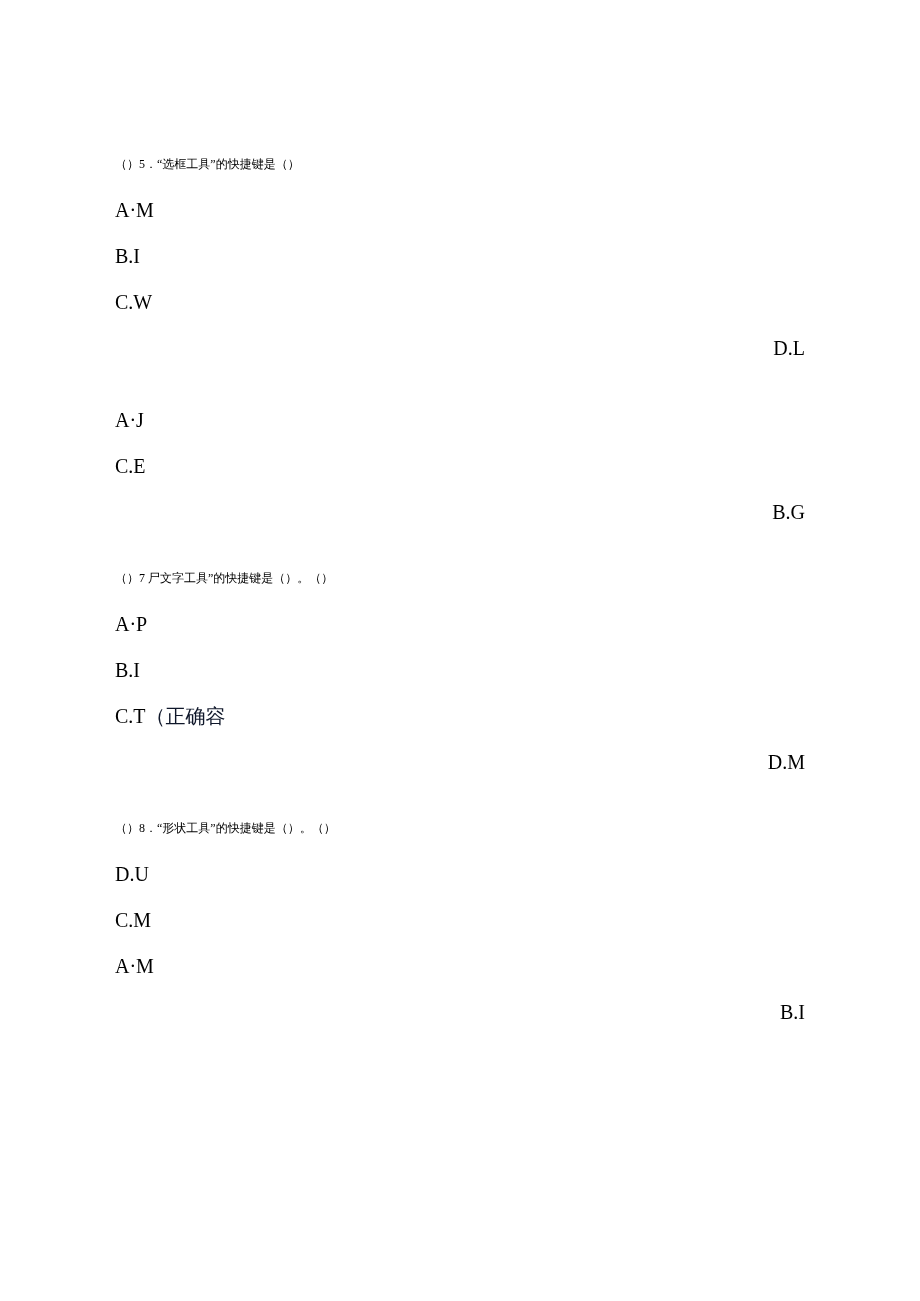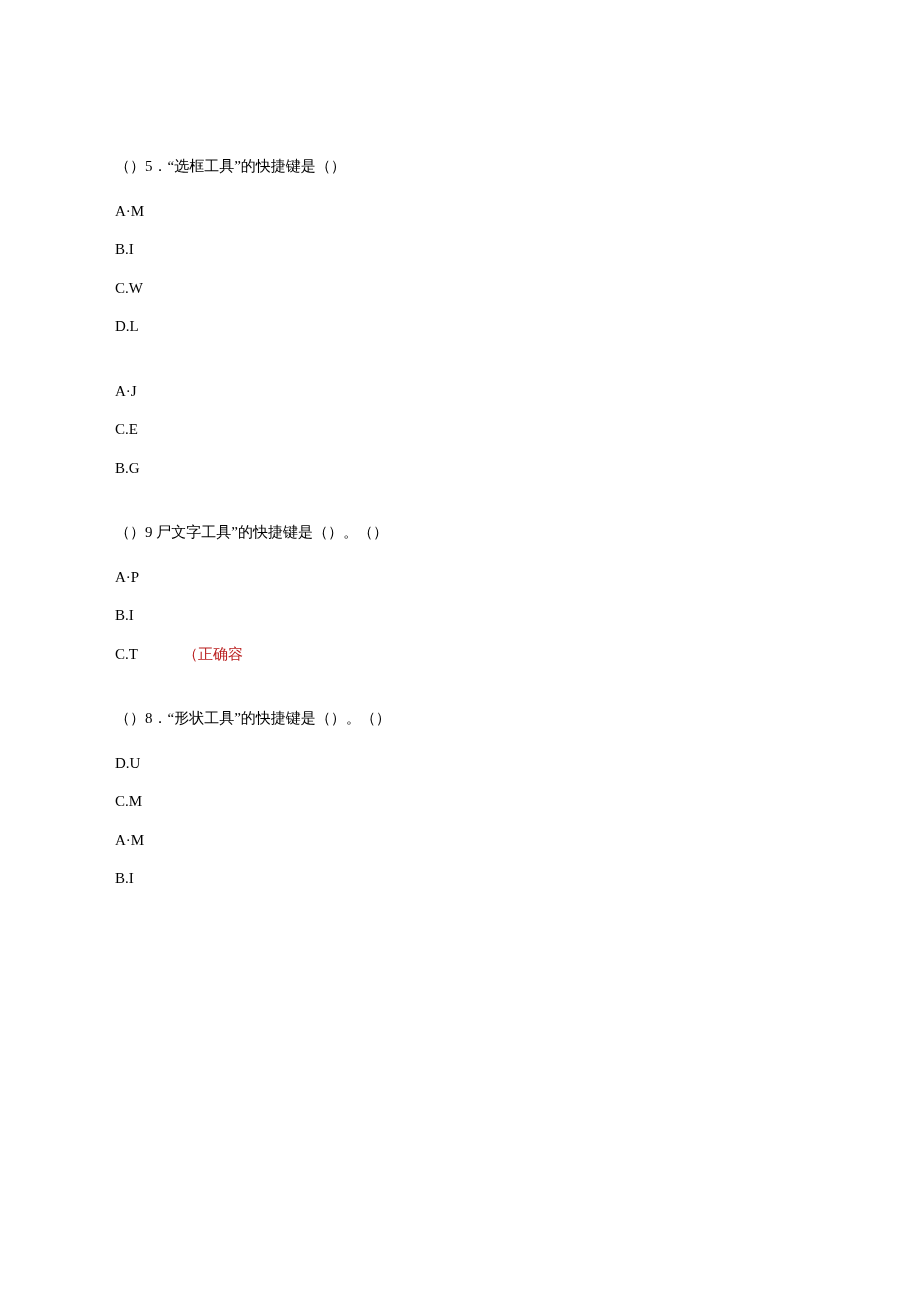--- a/index.html
+++ b/index.html
@@ -12,61 +12,62 @@
       min-height: 1301px;
       background: #ffffff;
       font-family: "SimSun", "宋体", serif;
       color: #000000;
       padding: 155px 115px 100px 115px;
     }
     .question-block {
       margin-bottom: 42px;
     }
     .question-text {
-      font-size: 15px;
+      font-size: 12px;
       line-height: 1.5;
       margin-bottom: 22px;
     }
     .option {
-      font-size: 15px;
+      font-size: 20px;
       line-height: 1.5;
       margin-bottom: 16px;
     }
     .option:last-child {
       margin-bottom: 0;
+      text-align: right;
     }
     .correct-answer {
-      color: #b91c1c;
-      margin-left: 45px;
+      color: #0f172a;
     }
   </style>
 </head>
 <body>
 
 <div class="question-block">
   <div class="question-text">（）5．“选框工具”的快捷键是（）</div>
   <div class="option">A·M</div>
   <div class="option">B.I</div>
   <div class="option">C.W</div>
   <div class="option">D.L</div>
 </div>
 
 <div class="question-block">
   <div class="option">A·J</div>
   <div class="option">C.E</div>
   <div class="option">B.G</div>
 </div>
 
 <div class="question-block">
-  <div class="question-text">（）9 尸文字工具”的快捷键是（）。（）</div>
+  <div class="question-text">（）7 尸文字工具”的快捷键是（）。（）</div>
   <div class="option">A·P</div>
   <div class="option">B.I</div>
   <div class="option">
     <span>C.T</span><span class="correct-answer">（正确容</span>
   </div>
+  <div class="option">D.M</div>
 </div>
 
 <div class="question-block">
   <div class="question-text">（）8．“形状工具”的快捷键是（）。（）</div>
   <div class="option">D.U</div>
   <div class="option">C.M</div>
   <div class="option">A·M</div>
   <div class="option">B.I</div>
 </div>
 

